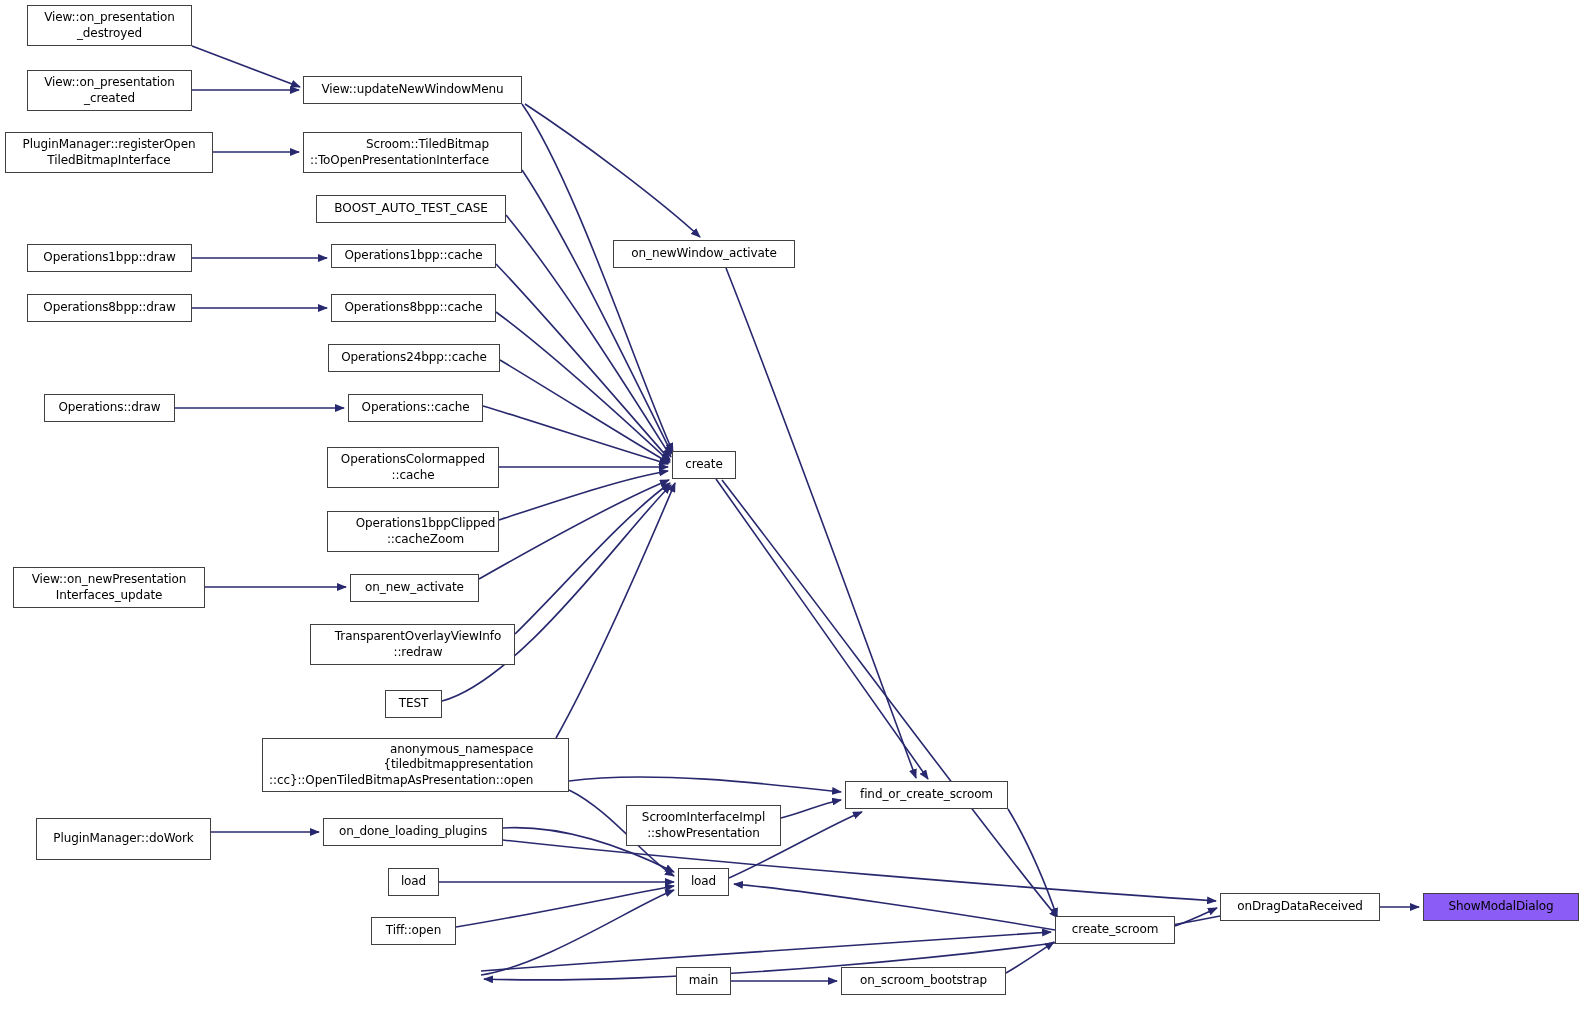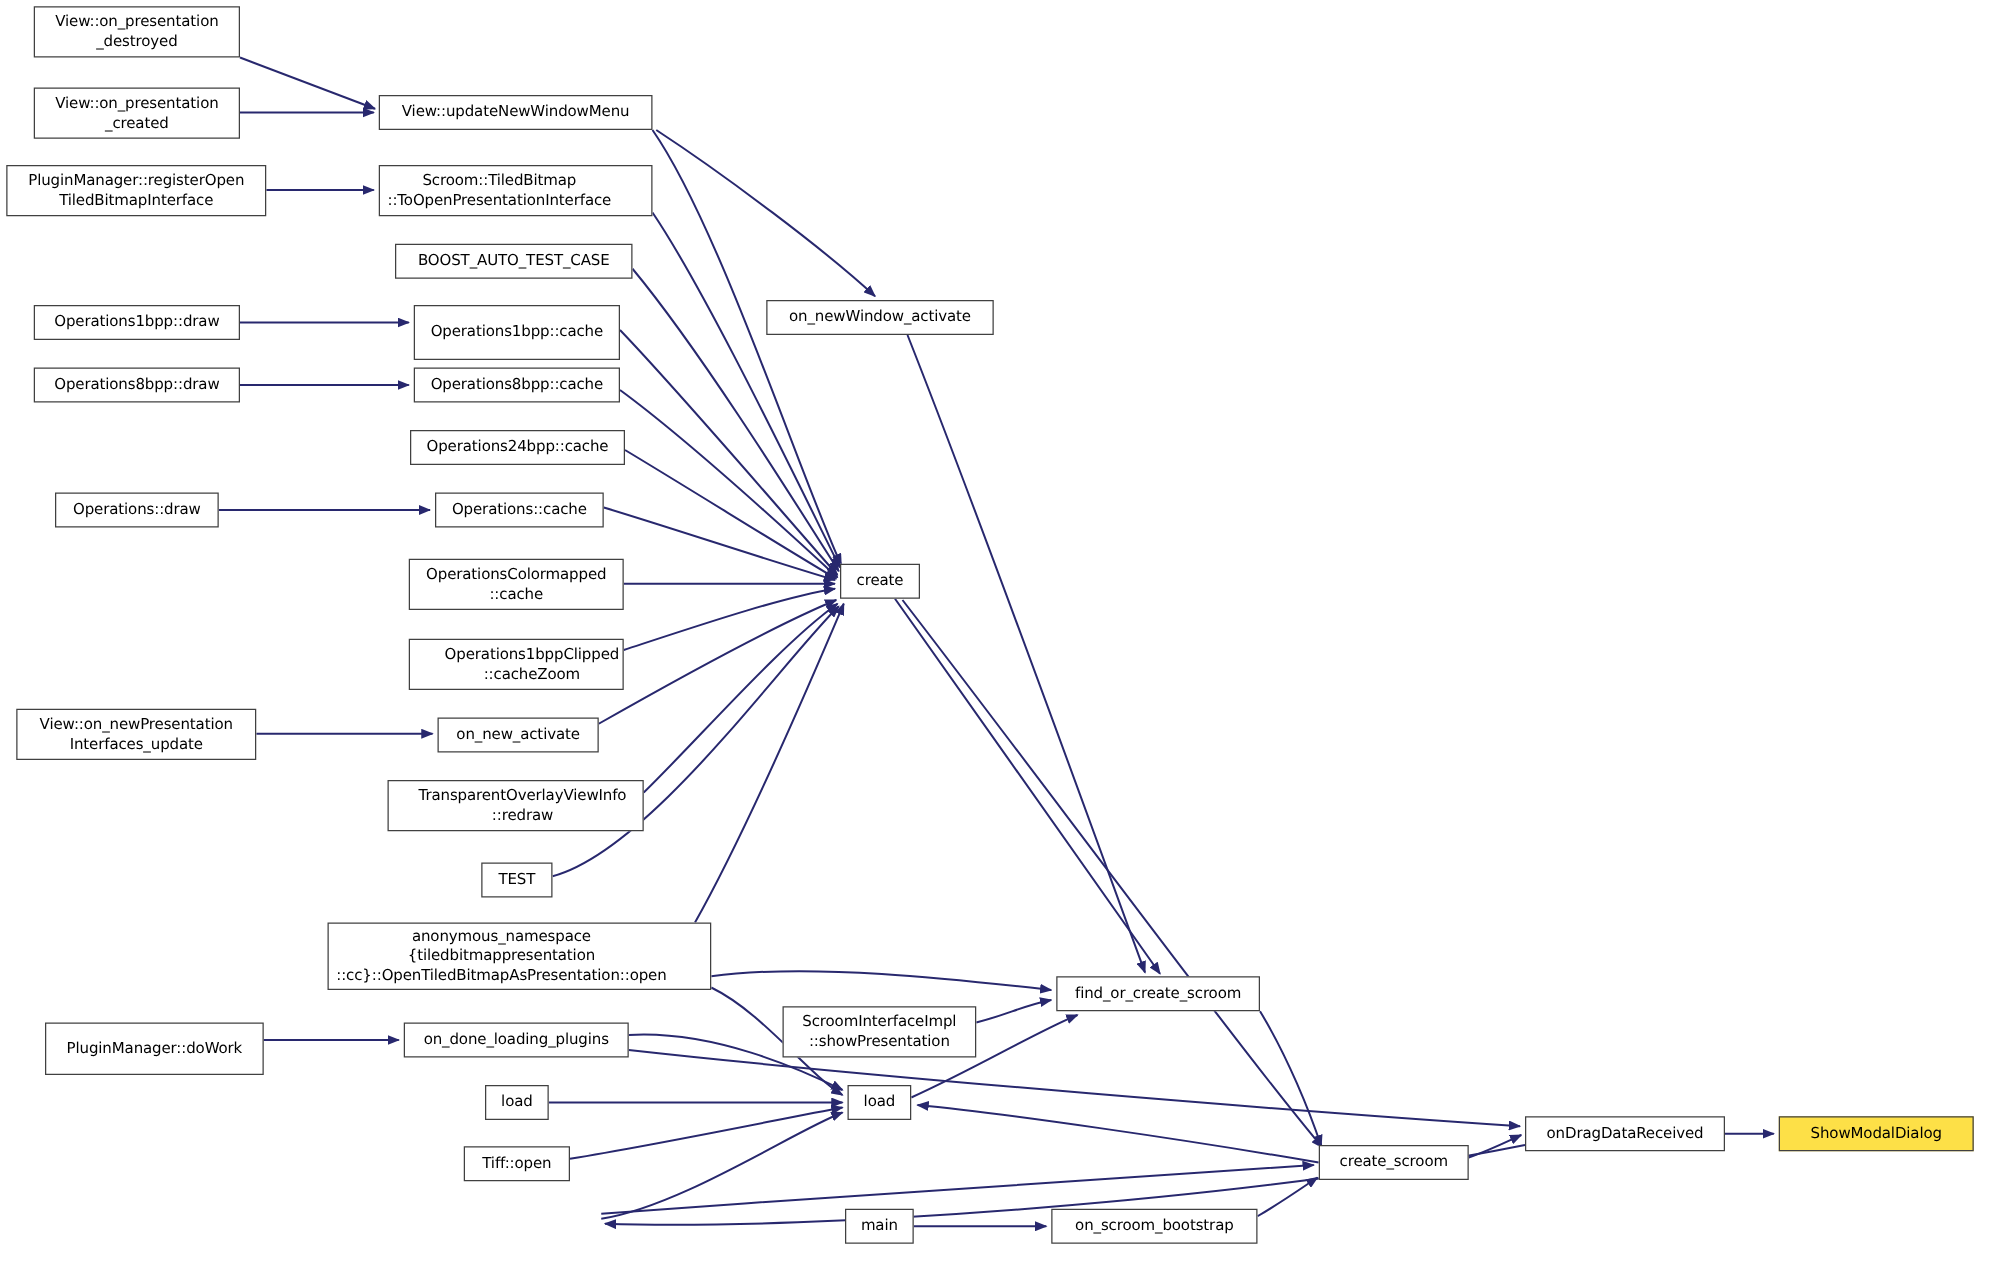--- a/index.html
+++ b/index.html
@@ -35,24 +35,24 @@
     align-items: center;
     justify-content: center;
     text-align: center;
     font-size: 12px;
     line-height: 15.5px;
     letter-spacing: -0.1px;
     white-space: pre;
     z-index: 5;
   }
   .node.hl {
-    background: #fde047;
+    background: #8b5cf6;
   }
   .node.left {
-    text-align: center;
+    text-align: right;
     justify-content: flex-start;
     padding-left: 6px;
   }
 </style>
 </head>
 <body>
 
 <div id="callgraph">
   <svg id="edge-layer" viewBox="0 0 1591 1015" width="1591" height="1015" xmlns="http://www.w3.org/2000/svg">
     <defs>
@@ -120,21 +120,21 @@
 _destroyed</div>
   <div class="node" style="left:27px;top:70px;width:165px;height:41px;">View::on_presentation
 _created</div>
   <div class="node" style="left:5px;top:132px;width:208px;height:41px;">PluginManager::registerOpen
 TiledBitmapInterface</div>
   <div class="node" style="left:303px;top:76px;width:219px;height:28px;">View::updateNewWindowMenu</div>
   <div class="node left" style="left:303px;top:132px;width:219px;height:41px;">Scroom::TiledBitmap
 ::ToOpenPresentationInterface</div>
   <div class="node" style="left:316px;top:195px;width:190px;height:28px;">BOOST_AUTO_TEST_CASE</div>
   <div class="node" style="left:27px;top:244px;width:165px;height:28px;">Operations1bpp::draw</div>
-  <div class="node" style="left:331px;top:244px;width:165px;height:44px;">Operations1bpp::cache</div>
+  <div class="node" style="left:331px;top:244px;width:165px;height:24px;">Operations1bpp::cache</div>
   <div class="node" style="left:27px;top:294px;width:165px;height:28px;">Operations8bpp::draw</div>
   <div class="node" style="left:331px;top:294px;width:165px;height:28px;">Operations8bpp::cache</div>
   <div class="node" style="left:328px;top:344px;width:172px;height:28px;">Operations24bpp::cache</div>
   <div class="node" style="left:44px;top:394px;width:131px;height:28px;">Operations::draw</div>
   <div class="node" style="left:348px;top:394px;width:135px;height:28px;">Operations::cache</div>
   <div class="node" style="left:327px;top:447px;width:172px;height:41px;">OperationsColormapped
 ::cache</div>
   <div class="node" style="left:327px;top:511px;width:172px;height:41px;padding-left:25px;">Operations1bppClipped
 ::cacheZoom</div>
   <div class="node" style="left:13px;top:567px;width:192px;height:41px;">View::on_newPresentation

